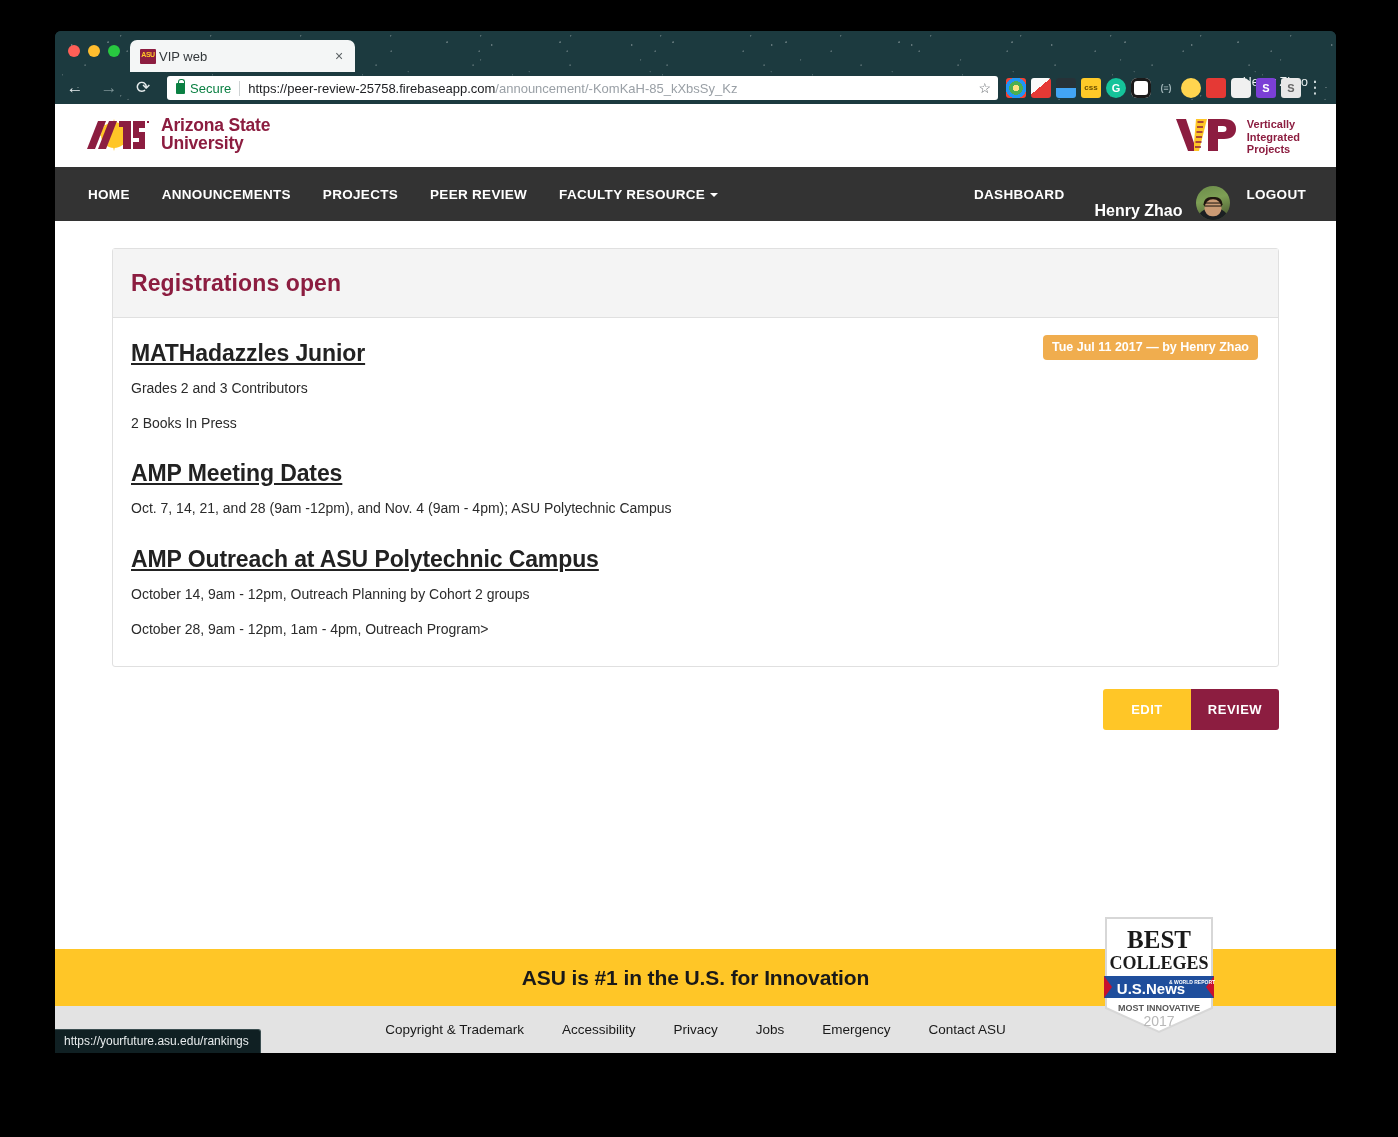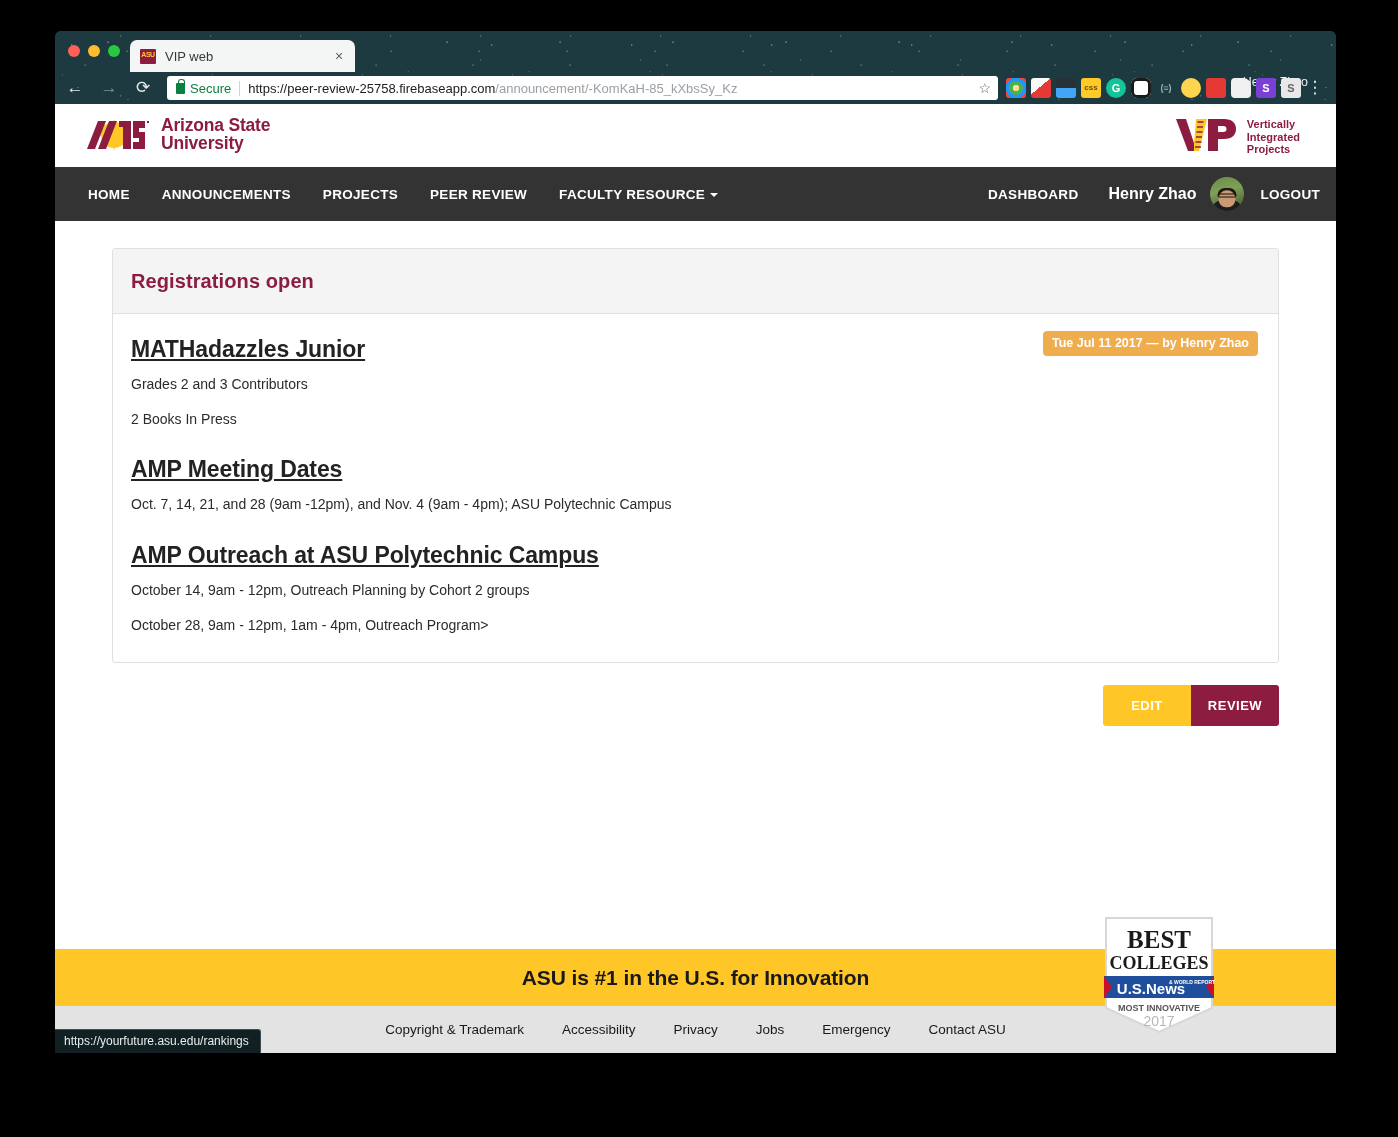--- a/index.html
+++ b/index.html
@@ -65,21 +65,21 @@
     background: #8c1d40; border-radius: 1px;
     position: relative; overflow: hidden;
   }
   .tab-favicon::after {
     content: "ASU"; position: absolute; left: 0; right: 0; top: 2px;
     font-size: 7px; font-weight: bold; color: #ffc627;
     text-align: center; letter-spacing: -0.5px;
     font-family: "Liberation Sans", sans-serif;
   }
   .tab-title {
-    margin-left: 9px; font-size: 13px; color: #33383b;
+    margin-left: 3px; font-size: 13px; color: #33383b;
     white-space: nowrap; overflow: hidden; flex: 1;
   }
   .tab-close {
     width: 16px; height: 16px; flex: 0 0 auto;
     color: #5b6164; font-size: 14px; line-height: 16px; text-align: center;
     cursor: pointer;
   }
 
   
   #toolbar {
@@ -150,21 +150,21 @@
     height: 54px; background: #333333; display: flex; align-items: center;
     padding: 0 0 0 17px; position: relative;
   }
   .nav-item {
     color: #ffffff; font-size: 13.5px; font-weight: bold; letter-spacing: 0.3px;
     padding: 0 16px; height: 51px; line-height: 51px; cursor: pointer;
     white-space: nowrap;
   }
   .caret { display:inline-block; margin-left: 5px; border-left:4px solid transparent;
            border-right:4px solid transparent; border-top:4px solid #fff; vertical-align:middle;}
-  #nav-right { margin-left: auto; display: flex; align-items: center; }
+  #nav-right { margin-left: auto; display: flex; align-items: flex-end; padding-right: 14px; }
   .user-name {
     color: #ffffff; font-size: 16px; font-weight: bold; padding: 0 14px; white-space: nowrap;
   }
   .avatar {
     width: 34px; height: 34px; border-radius: 50%; flex: 0 0 auto; overflow:hidden;
     background: linear-gradient(165deg,#6c8c4a 0%,#7ea055 40%,#44502c 100%);
     position: relative;
   }
   .avatar .face {
     position:absolute; left:50%; top:50%; transform:translate(-50%,-22%);
@@ -186,21 +186,21 @@
   
   #main { background: #ffffff; padding: 27px 57px 0 57px; min-height: 660px; }
   #panel {
     border: 1px solid #e0e0e0; border-radius: 3px; background: #ffffff;
   }
   #panel-header {
     background: #f4f4f4; border-bottom: 1px solid #e0e0e0;
     padding: 21px 20px 20px 18px;
   }
   #panel-title {
-    color: #8c1d40; font-size: 20px; font-weight: bold; letter-spacing: 0.1px;
+    color: #8c1d40; font-size: 23px; font-weight: bold; letter-spacing: 0.1px;
   }
   #panel-body { padding: 22px 20px 28px 18px; position: relative; }
   #date-badge {
     position: absolute; right: 20px; top: 17px;
     background: #f0ad4e; color: #ffffff; font-size: 12.5px; font-weight: bold;
     border-radius: 4px; padding: 5px 9px 6px 9px; white-space: nowrap;
   }
   .ann-h { font-size: 23px; font-weight: bold; color: #222222; margin: 0 0 12px 0; letter-spacing: -0.1px; text-decoration: underline; }
   .ann-h.second { margin-top: 28px; }
   .ann-p { font-size: 14px; color: #2b2b2b; margin: 0 0 17px 0; line-height: 1.3; }

